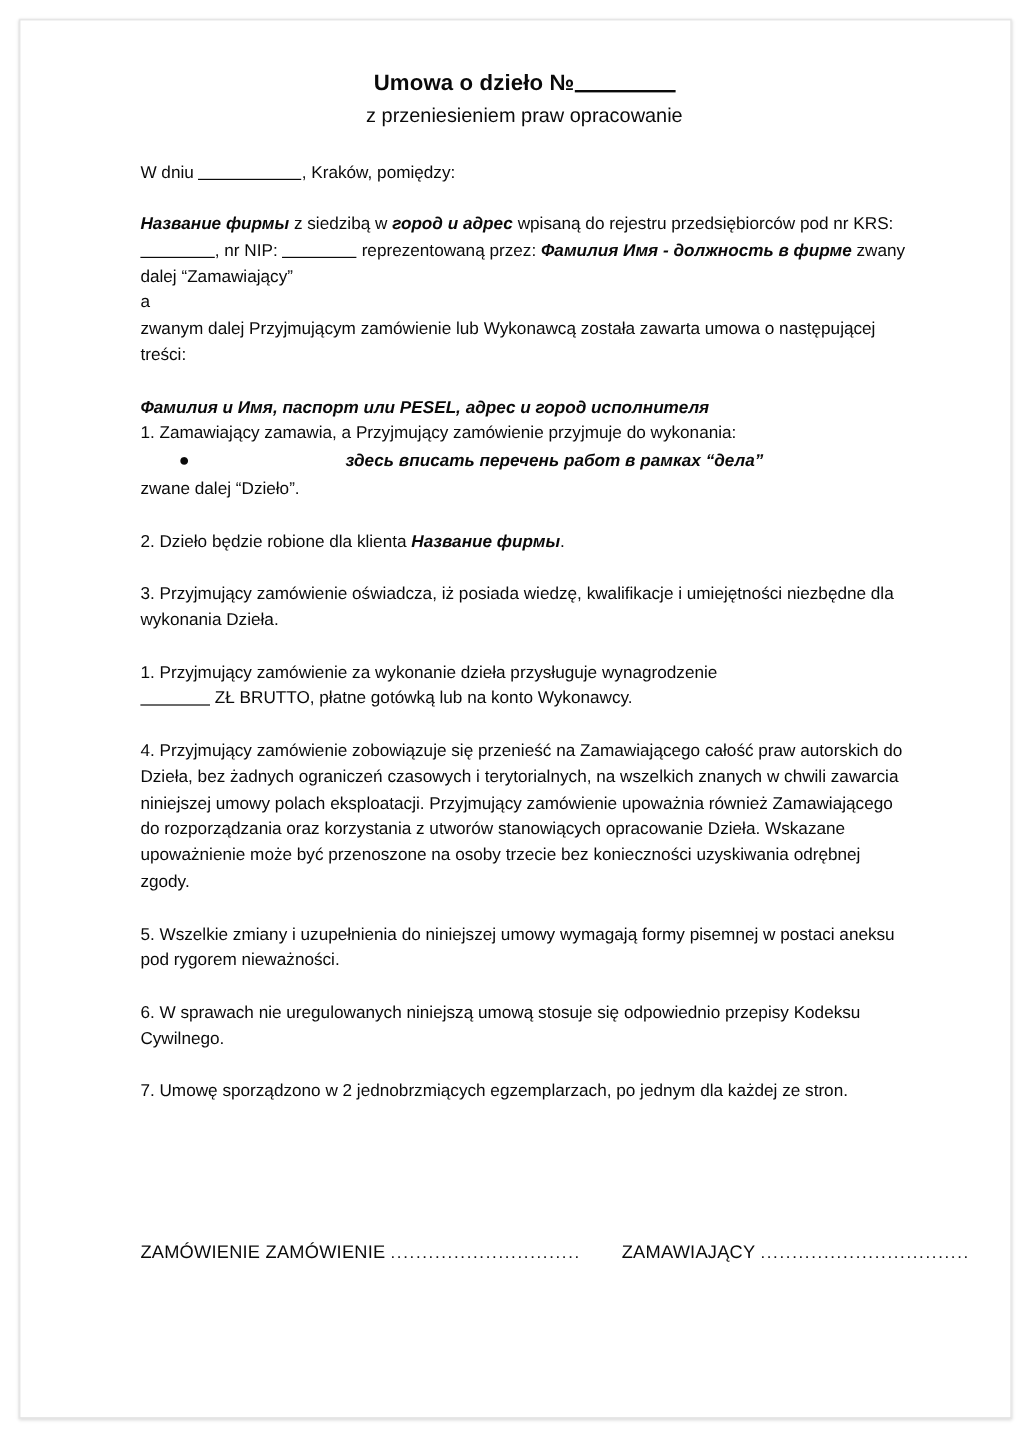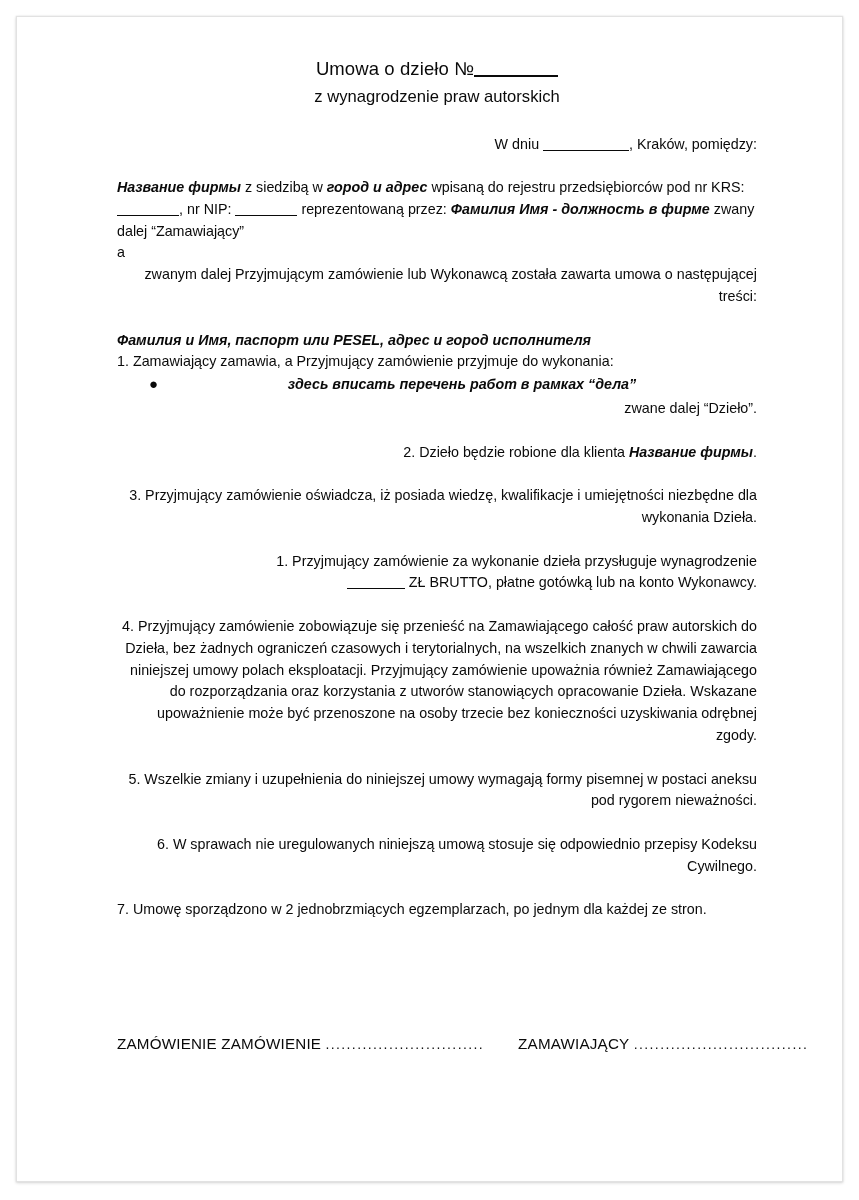--- a/index.html
+++ b/index.html
@@ -40,21 +40,21 @@
     font-size: 14.3px;
     line-height: 1.52;
   }
 
   .title-block {
     text-align: center;
     margin-bottom: 26px;
   }
   .doc-title {
     font-size: 18.5px;
-    font-weight: normal;
+    font-weight: bold;
     letter-spacing: 0.1px;
     margin: 0 0 5px 0;
     line-height: 1.3;
   }
   .title-blank {
     display: inline-block;
     border-bottom: 2.2px solid #0a0a0a;
     width: 84px;
     vertical-align: -2px;
   }
@@ -66,21 +66,20 @@
   }
 
   .para {
     margin: 0 0 15px 0;
   }
   .para.tight {
     margin-bottom: 0;
   }
   .para.gap-lg {
     margin-bottom: 22px;
-    text-align: right;
   }
   .ph {
     font-weight: bold;
     font-style: italic;
   }
   .blank {
     display: inline-block;
     border-bottom: 1.3px solid #0a0a0a;
     vertical-align: -2px;
   }
@@ -138,21 +137,21 @@
 </head>
 <body>
 
 <div class="page-canvas">
   <div class="page-sheet">
 
     <div class="doc-body">
 
       <div class="title-block">
         <div class="doc-title"><span>Umowa o dzieło №</span><span class="title-blank"></span></div>
-        <div class="doc-subtitle">z wynagrodzenie praw autorskich</div>
+        <div class="doc-subtitle">z przeniesieniem praw opracowanie</div>
       </div>
 
       <p class="para gap-lg"><span>W dniu </span><span class="blank blank-lg"></span><span>, Kraków, pomiędzy:</span></p>
 
       <p class="para tight"><span class="ph">Название фирмы</span><span> z siedzibą w </span><span class="ph">город и адрес</span><span> wpisaną do rejestru przedsiębiorców pod nr KRS: </span><span class="blank blank-md"></span><span>, nr NIP: </span><span class="blank blank-md"></span><span> reprezentowaną przez: </span><span class="ph">Фамилия Имя  -  должность в фирме</span><span> zwany dalej “Zamawiający”</span></p>
 
       <p class="para tight">a</p>
 
       <p class="para gap-lg">zwanym dalej Przyjmującym zamówienie lub Wykonawcą została zawarta umowa o następującej treści:</p>
 

